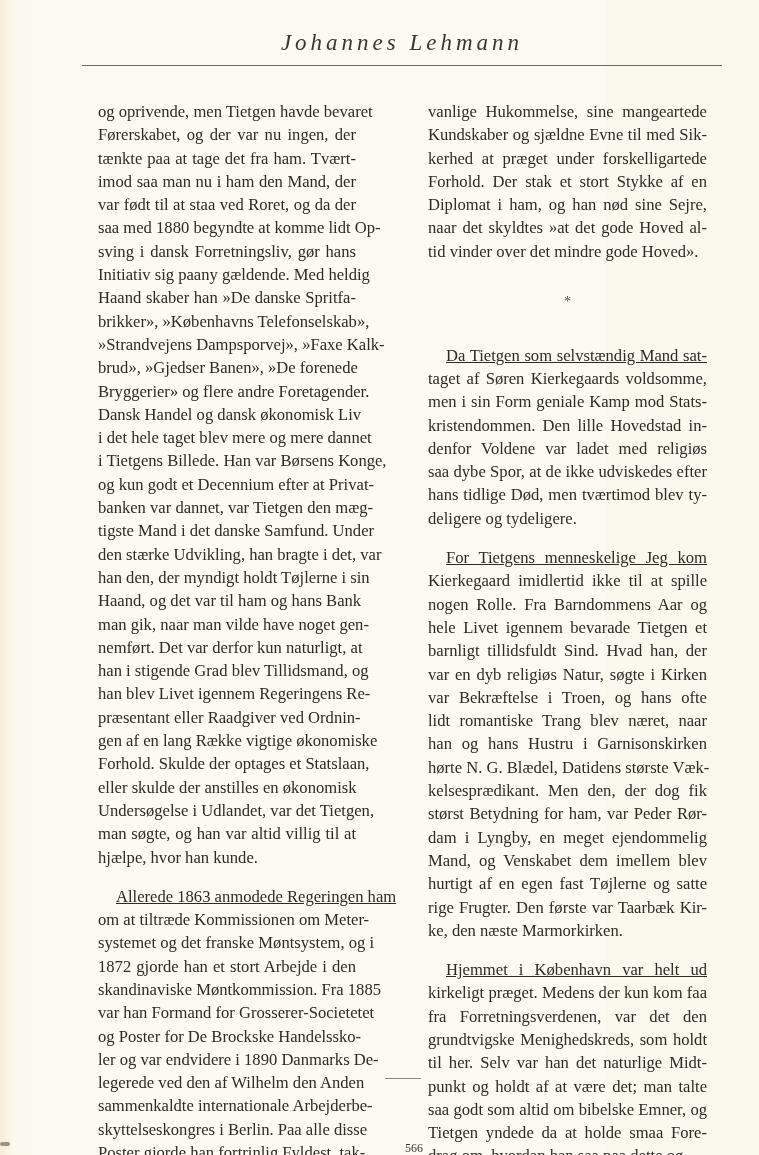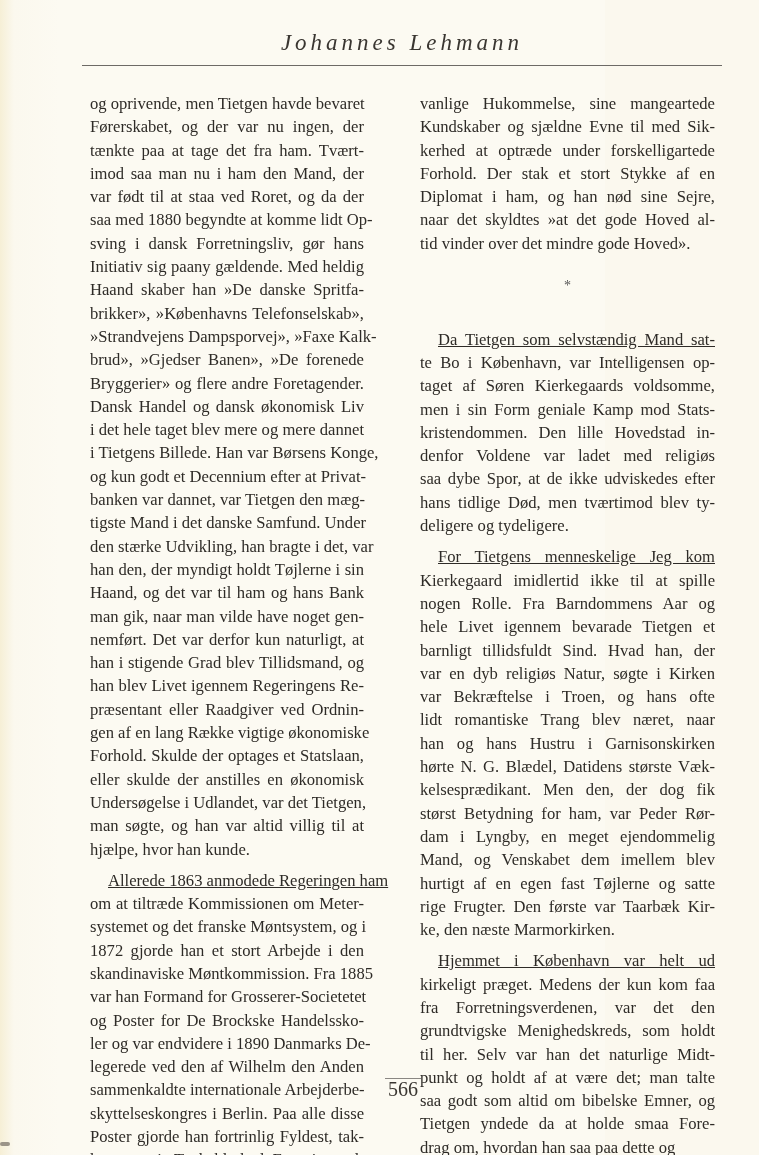--- a/index.html
+++ b/index.html
@@ -28,28 +28,28 @@
   }
   .col {
     position: absolute; top: 84px;
     font-size: 16.6px;
     line-height: 23.3px;
     text-align: justify;
     hyphens: manual;
   }
   .col.left { left: 82px; width: 290px; }
   .col.right { left: 412px; width: 311px; }
-  .col p { margin: 8px; }
+  .col p { margin: 16px; }
   .line { display: block; text-align: justify; text-align-last: justify; white-space: nowrap; overflow: visible; }
   .line.last { text-align-last: left; }
   .indent { padding-left: 18px; text-decoration: underline; }
   .star { text-align: center; font-size: 14px; color: #555; height: 46.6px; line-height: 46.6px; margin-top: 2px; }
   .folio {
-    position: absolute; top: 1078px; left: 383px; width: 40px;
-    text-align: center; font-size: 20px; color: #3a3631;
+    position: absolute; top: 1141px; left: 383px; width: 40px;
+    text-align: right; font-size: 12px; color: #3a3631;
   }
   .folio-rule {
     position: absolute; top: 1078px; left: 385px; width: 36px; border-top: 1px solid #8a8783;
   }
   .edge-mark {
     position: absolute; left: 0; top: 1142px; width: 10px; height: 4px; background: #9b9488; border-radius: 2px;
   }
 </style>
 </head>
 <body>
@@ -108,30 +108,29 @@
         <span class="line">skyttelseskongres i Berlin. Paa alle disse</span>
         <span class="line">Poster gjorde han fortrinlig Fyldest, tak-</span>
         <span class="line last">ket være sin Tankeklarhed, Energi, usæd-</span>
       </p>
   </div>
 
   <div class="col right">
     <p id="rs1">
         <span class="line">vanlige Hukommelse, sine mangeartede</span>
         <span class="line">Kundskaber og sjældne Evne til med Sik-</span>
-        <span class="line">kerhed at optræde under forskelligartede</span>
+        <span class="line">kerhed at præget under forskelligartede</span>
         <span class="line">Forhold. Der stak et stort Stykke af en</span>
         <span class="line">Diplomat i ham, og han nød sine Sejre,</span>
         <span class="line">naar det skyldtes »at det gode Hoved al-</span>
         <span class="line last">tid vinder over det mindre gode Hoved».</span>
       </p>
     <div class="star">*</div>
     <p id="rp0" style="margin-top: 18px;">
         <span class="line indent">Da Tietgen som selvstændig Mand sat-</span>
-        <span class="line">te Bo i København, var Intelligensen op-</span>
         <span class="line">taget af Søren Kierkegaards voldsomme,</span>
         <span class="line">men i sin Form geniale Kamp mod Stats-</span>
         <span class="line">kristendommen. Den lille Hovedstad in-</span>
         <span class="line">denfor Voldene var ladet med religiøs</span>
         <span class="line">saa dybe Spor, at de ikke udviskedes efter</span>
         <span class="line">hans tidlige Død, men tværtimod blev ty-</span>
         <span class="line last">deligere og tydeligere.</span>
       </p>
     <p id="rp1" style="margin-top: 6px;">
         <span class="line indent">For Tietgens menneskelige Jeg kom</span>

